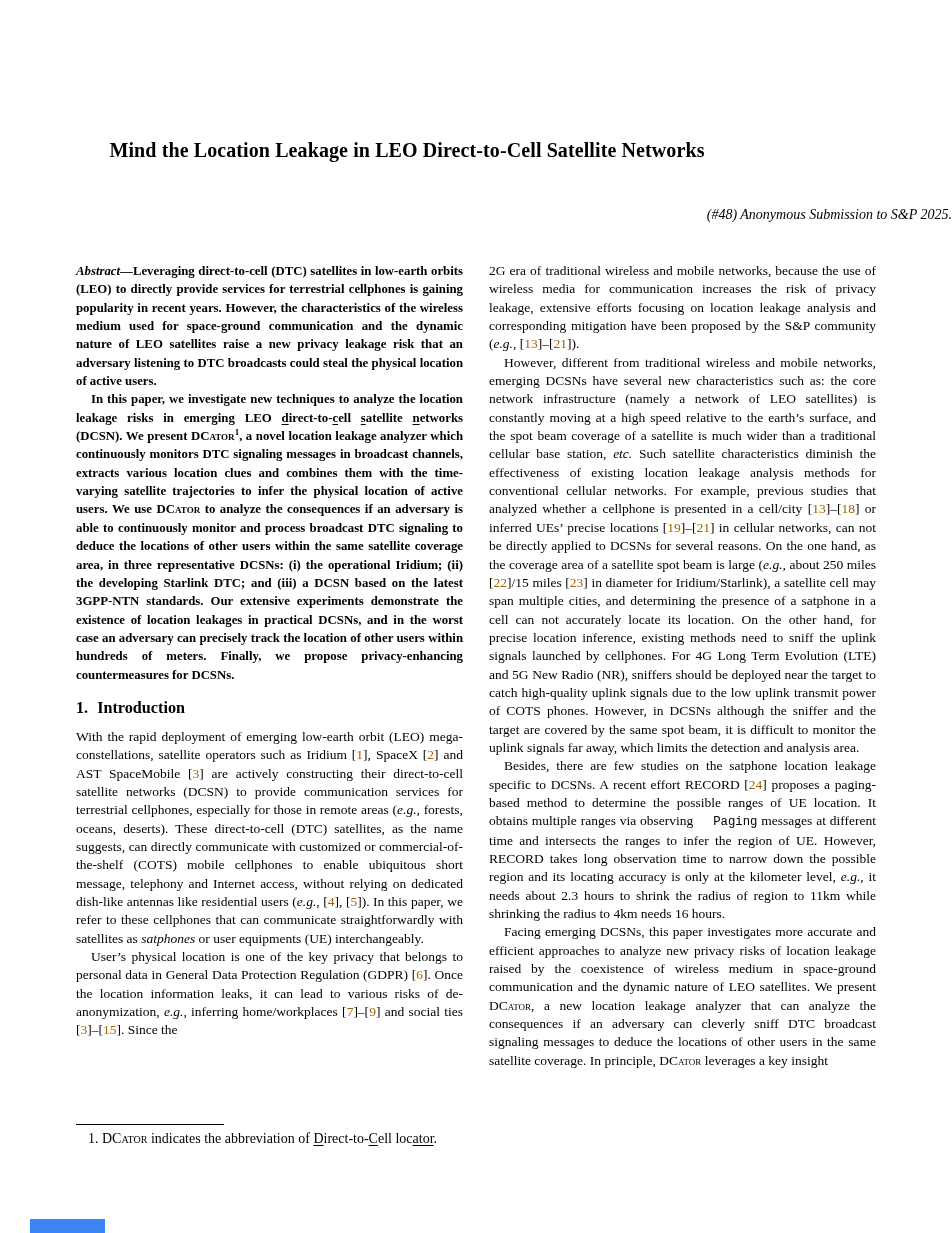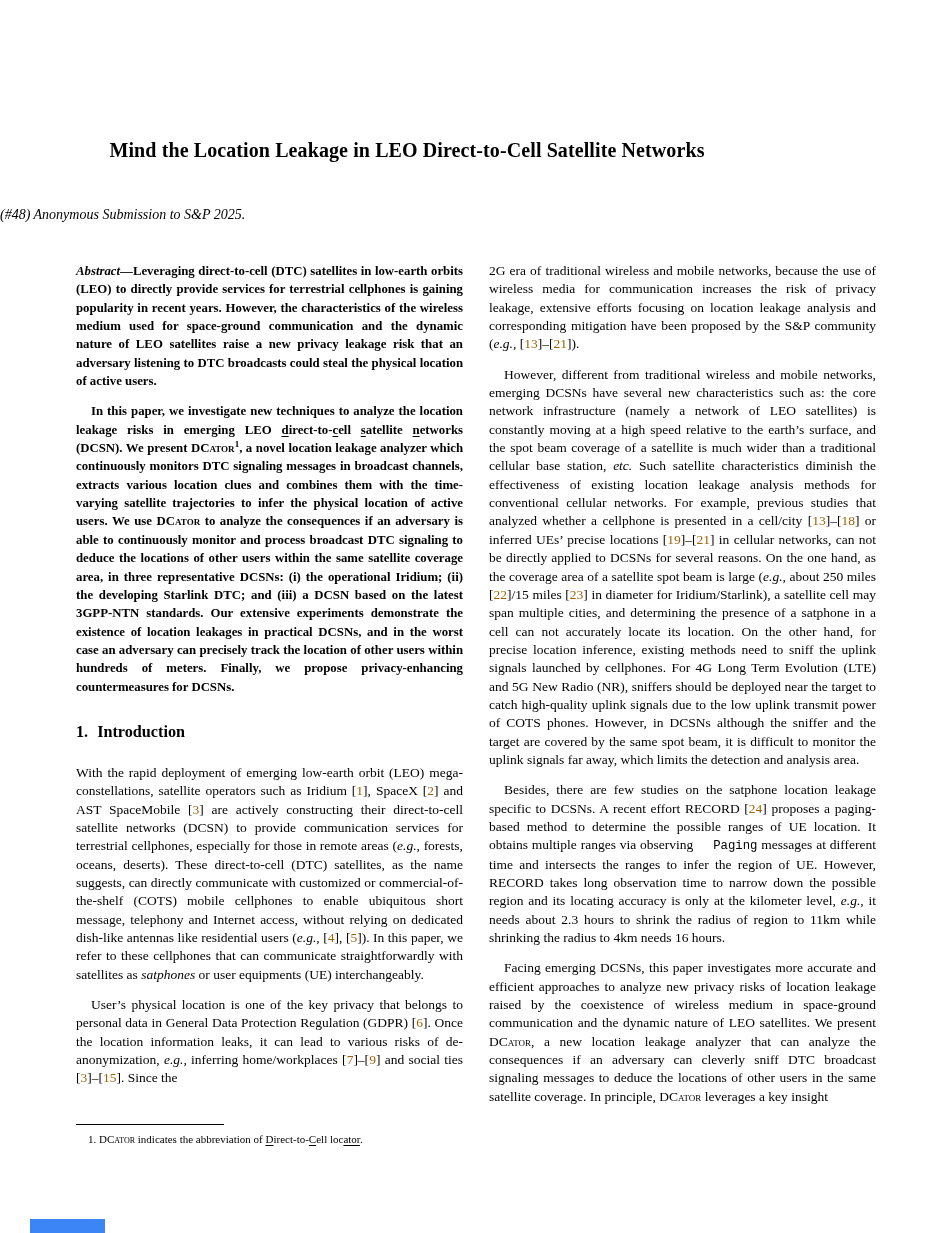--- a/index.html
+++ b/index.html
@@ -6,41 +6,41 @@
   .page{
     position:relative;width:952px;height:1233px;background:#ffffff;
     font-family:"Liberation Serif","DejaVu Serif",serif;color:#000;
     overflow:hidden;
   }
   .title{
     position:absolute;top:139px;left:0;width:814px;text-align:center;
     font-size:20px;font-weight:bold;letter-spacing:.1px;
   }
   .author-line{
-    position:absolute;top:207px;left:0;width:952px;text-align:left;
+    position:absolute;top:207px;left:0;width:952px;text-align:right;
     font-style:italic;font-size:14px;
   }
   .columns{
     position:absolute;top:262px;left:76px;width:800px;
     display:flex;gap:26px;
   }
-  .col{width:387px;height:884px;display:flex;flex-direction:column;gap:12px;}
+  .col{width:387px;height:884px;display:flex;flex-direction:column;}
   .col p{
     margin:0;text-align:justify;font-size:13.5px;line-height:18.35px;
     hyphens:none;
   }
   p.indent{text-indent:15px;}
   p.abstract{font-weight:bold;font-size:12.8px;}
   .section-heading{
     margin:15px 0 10px 0;font-size:16.2px;font-weight:bold;
     display:flex;gap:9px;align-items:baseline;
   }
   .footnote-block{margin-top:auto;}
   .footnote-rule{width:148px;height:0;border-top:1px solid #000;margin:0 0 7px 0;}
-  p.footnote{font-size:11px;line-height:14.5px;text-align:left;text-indent:12px;}
+  p.footnote{font-size:14px;line-height:14.5px;text-align:left;text-indent:12px;}
   
   c{color:#a16207;}                    
   k{font-variant:small-caps;}          
   m{font-family:"Liberation Mono","DejaVu Sans Mono",monospace;font-size:12.3px;margin-left:16px;}
   u{text-decoration:underline;text-underline-offset:2px;}
   sup{font-size:9px;line-height:0;}
   .blue-bar{
     position:absolute;left:30px;bottom:0;width:75px;height:14px;
     background:#3c85f7;
   }

